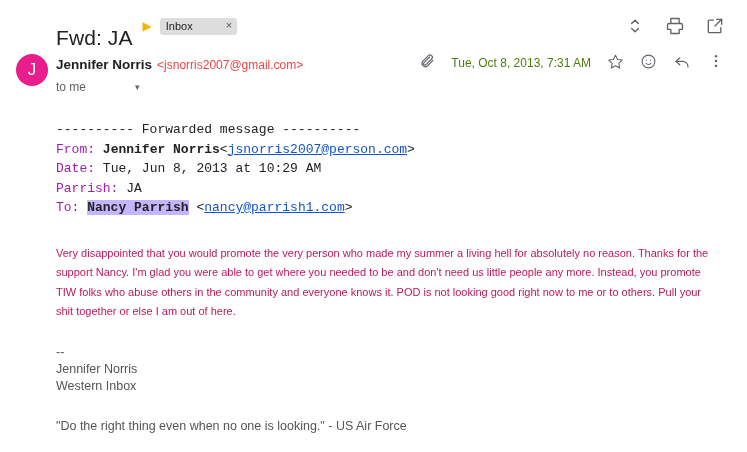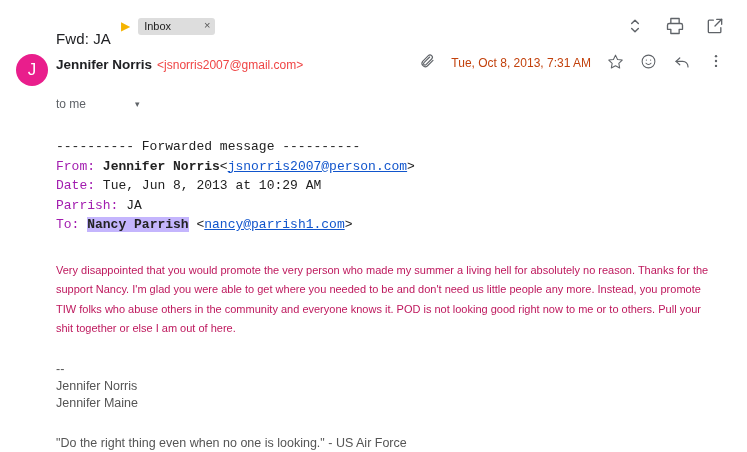--- a/index.html
+++ b/index.html
@@ -23,21 +23,21 @@
 
   
   .subject-row {
     display: flex;
     align-items: center;
     padding: 14px 22px 0 56px;
     height: 38px;
     box-sizing: border-box;
   }
   .subject-text {
-    font-size: 15px;
+    font-size: 21px;
     font-weight: 400;
     color: #202124;
     letter-spacing: 0.1px;
     white-space: nowrap;
     margin-top: 24px;
   }
   .label-caret {
     margin-left: 10px;
     color: #f5b400;
     font-size: 12px;
@@ -113,25 +113,25 @@
     margin-left: auto;
     display: flex;
     align-items: center;
     gap: 16px;
     color: #5f6368;
     flex: none;
     padding-left: 12px;
   }
   .meta-date {
     font-size: 12px;
-    color: #c2410c;
+    color: #4d7c0f;
     white-space: nowrap;
   }
   .to-line {
-    margin-top: 23px;
+    margin-top: 6px;
     font-size: 12px;
     color: #5f6368;
     display: flex;
     align-items: center;
     gap: 44px;
   }
   .to-caret {
     margin-left: 5px;
     font-size: 9px;
     color: #5f6368;
@@ -284,19 +284,19 @@
         <span class="k">To:</span>
         <span class="hl">Nancy Parrish</span> <span>&lt;</span><a class="link" href="#">nancy@parrish1.com</a><span>&gt;</span>
       </div>
     </div>
 
     <div class="para">Very disappointed that you would promote the very person who made my summer a living hell for absolutely no reason.  Thanks for the support Nancy.  I'm glad you were able to get where you needed to be and don't need us little people any more.  Instead, you promote TIW folks who abuse others in the community and everyone knows it.  POD is not looking good right now to me or to others.  Pull your shit together or else I am out of here.</div>
 
     <div class="sig">
       <div>--</div>
       <div>Jennifer Norris</div>
-      <div>Jennifer Maine</div>
+      <div>Western Inbox</div>
     </div>
 
     <div class="quote">"Do the right thing even when no one is looking." - US Air Force</div>
   </div>
 
 </div>
 
 </body></html>

